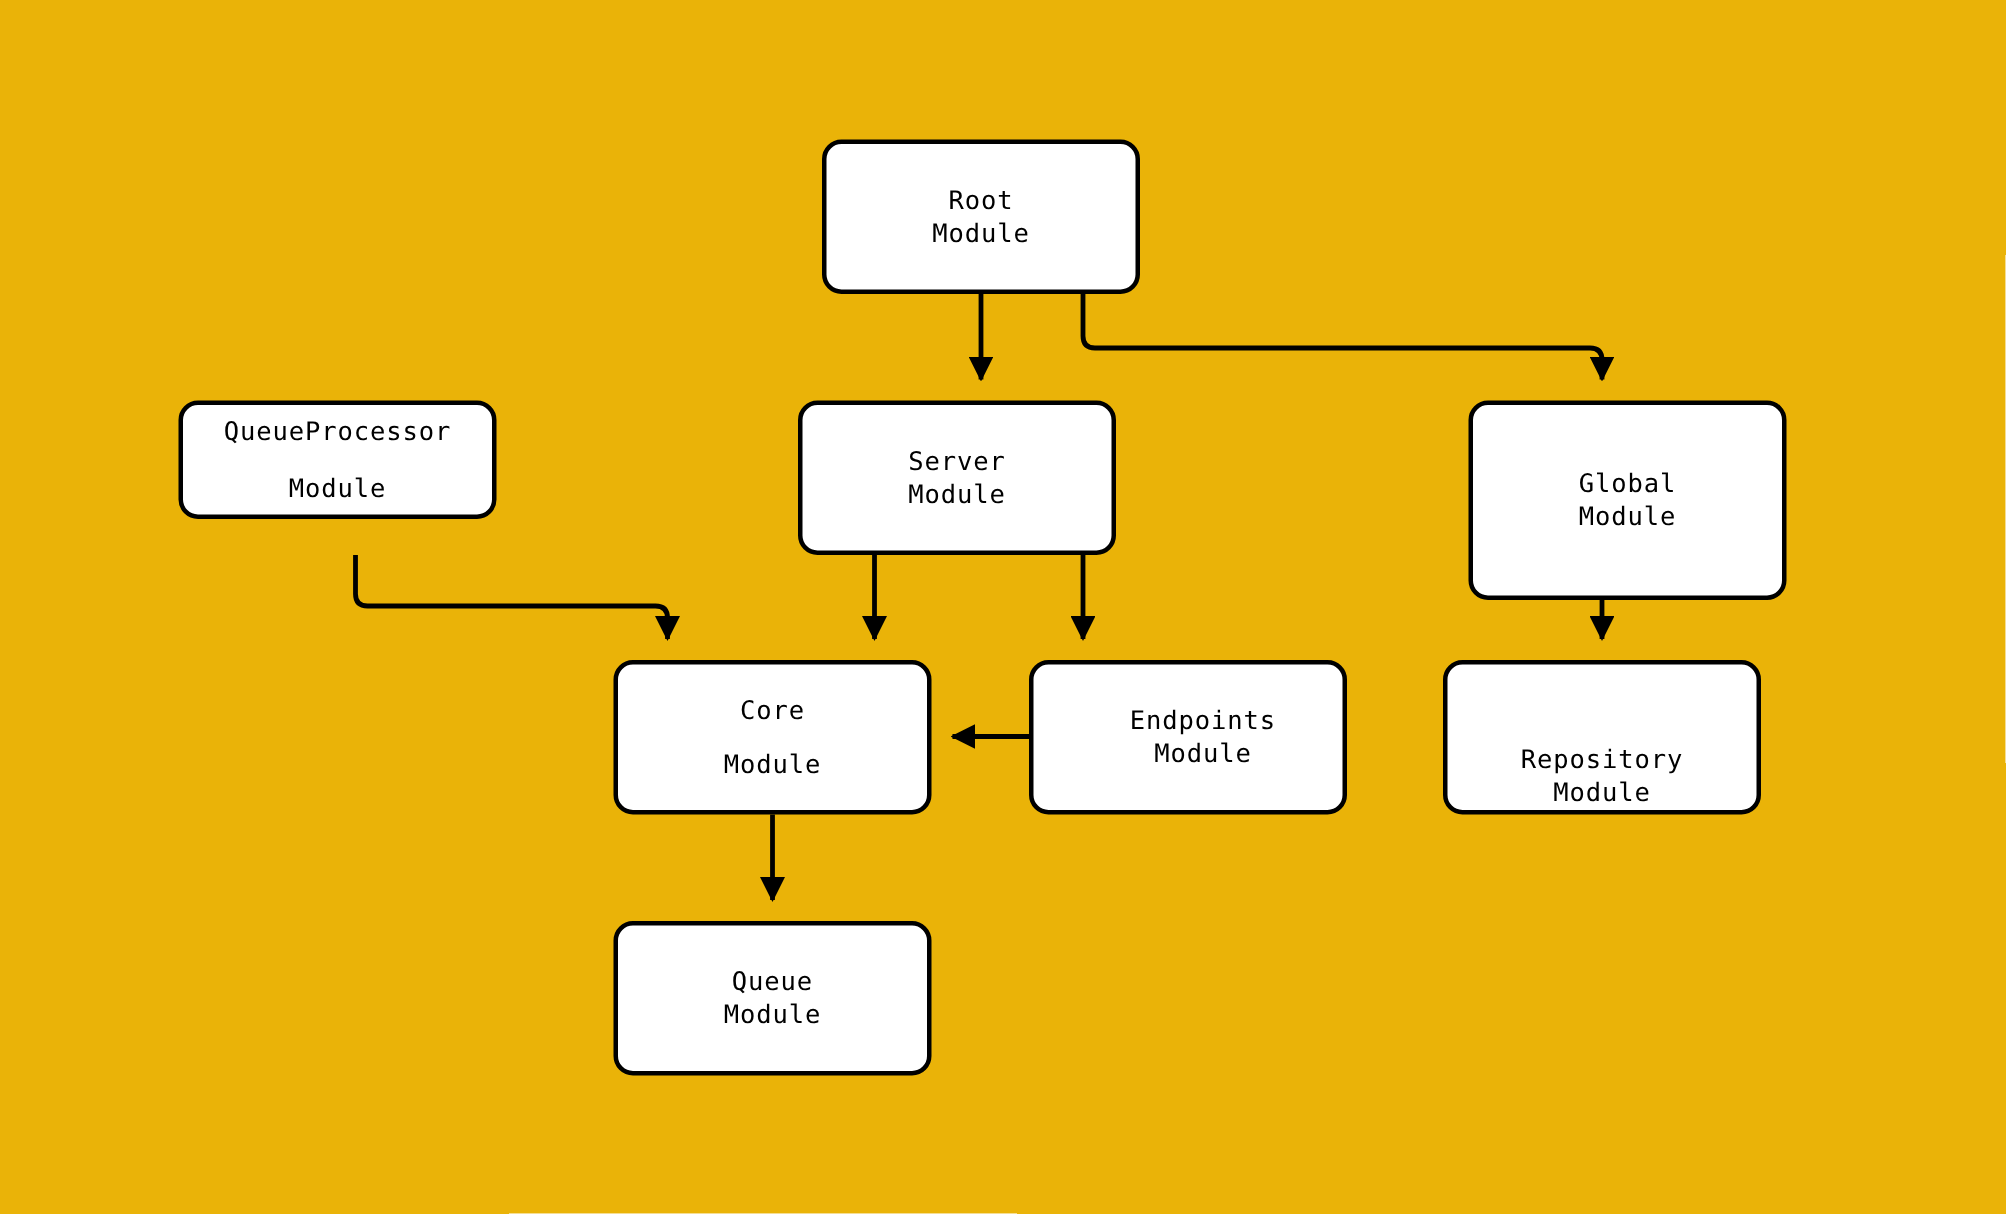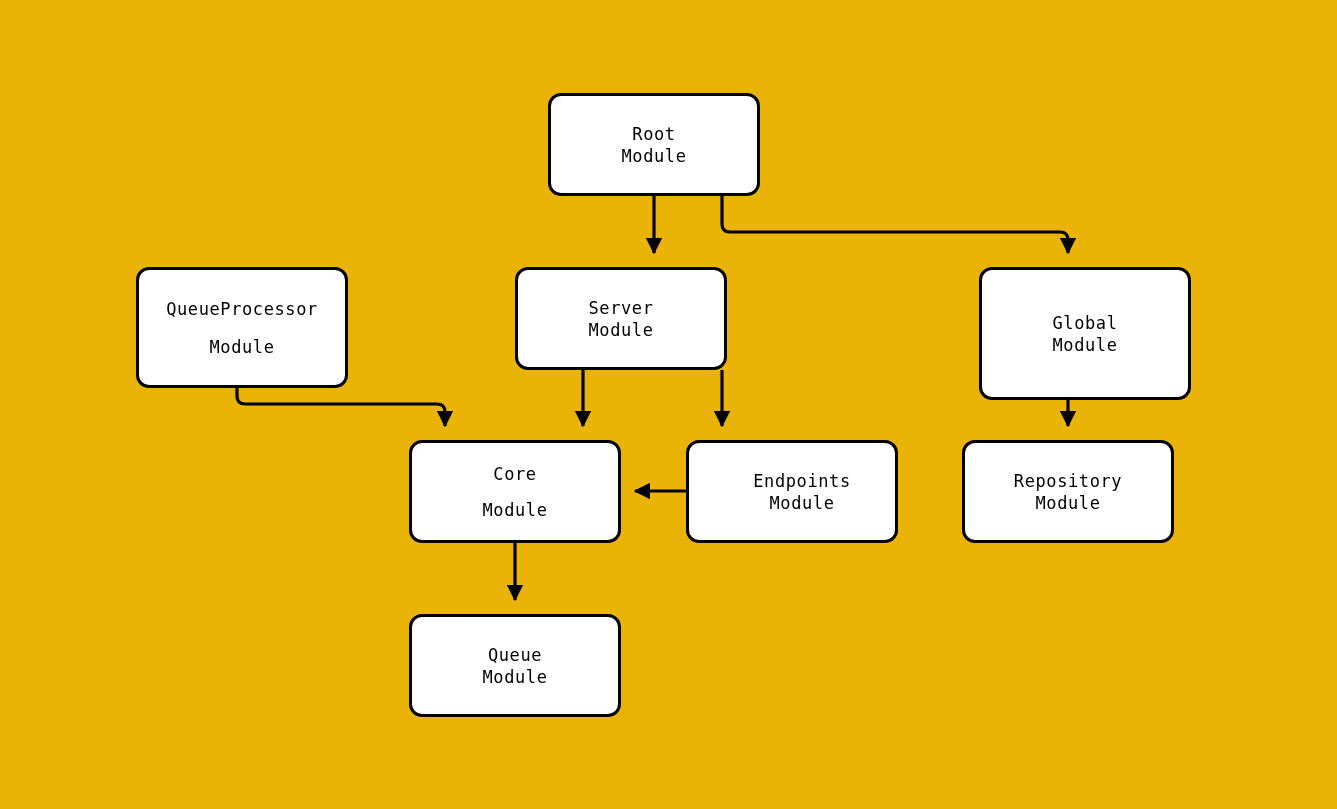--- a/index.html
+++ b/index.html
@@ -71,46 +71,46 @@
     <path d="M 1068 370 L 1068 426" fill="none" stroke="#000000" stroke-width="3.2" marker-end="url(#arrowhead)"></path>
 
     <path d="M 515 543 L 515 600" fill="none" stroke="#000000" stroke-width="3.2" marker-end="url(#arrowhead)"></path>
   </svg>
 
   <div class="node" style="left:548px; top:93px; width:212px; height:103px;">
     <div class="node-line">Root</div>
     <div class="node-line">Module</div>
   </div>
 
-  <div class="node" style="left:136px; top:267px; width:212px; height:121px;gap:16px;">
+  <div class="node" style="left:119px; top:267px; width:212px; height:79px;gap:16px;">
     <div class="node-line">QueueProcessor</div>
     <div class="node-line">Module</div>
   </div>
 
-  <div class="node" style="left:515px; top:267px; width:212px; height:103px;">
+  <div class="node" style="left:532px; top:267px; width:212px; height:103px;">
     <div class="node-line">Server</div>
     <div class="node-line">Module</div>
   </div>
 
   <div class="node" style="left:962px; top:267px; width:212px; height:133px;margin-left:17px;">
     <div class="node-line">Global</div>
     <div class="node-line">Module</div>
   </div>
 
   <div class="node" style="left:409px; top:440px; width:212px; height:103px;gap:14px;">
     <div class="node-line">Core</div>
     <div class="node-line">Module</div>
   </div>
 
   <div class="node" style="left:686px; top:440px; width:212px; height:103px;padding-left:20px;">
     <div class="node-line">Endpoints</div>
     <div class="node-line">Module</div>
   </div>
 
-  <div class="node" style="left:962px; top:440px; width:212px; height:103px;">
+  <div class="node" style="left:962px; top:440px; width:212px; height:103px;justify-content:flex-end;">
     <div class="node-line">Repository</div>
     <div class="node-line">Module</div>
   </div>
 
   <div class="node" style="left:409px; top:614px; width:212px; height:103px;">
     <div class="node-line">Queue</div>
     <div class="node-line">Module</div>
   </div>
 
 </div>

